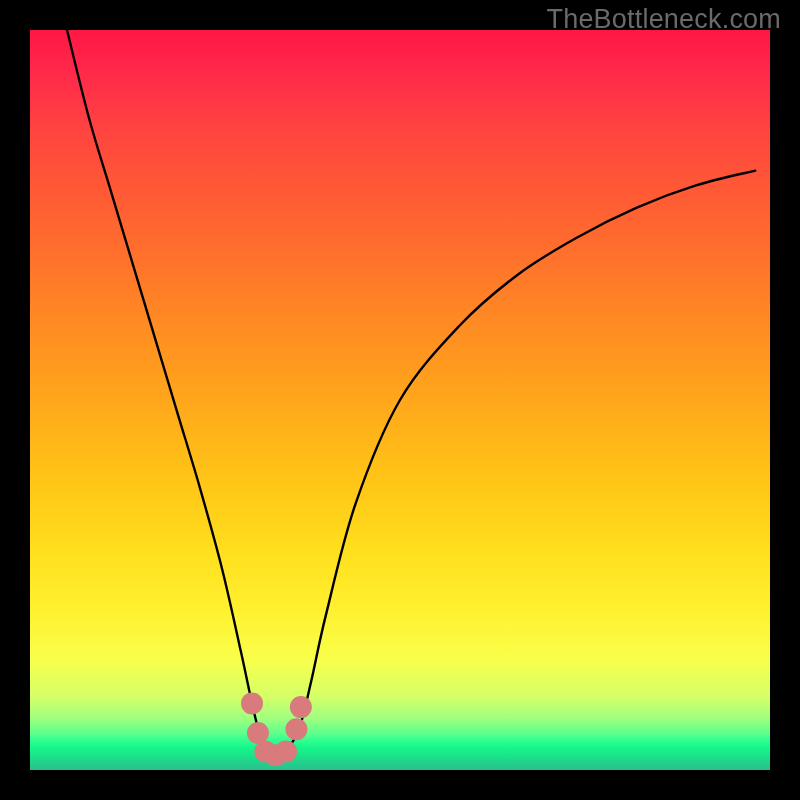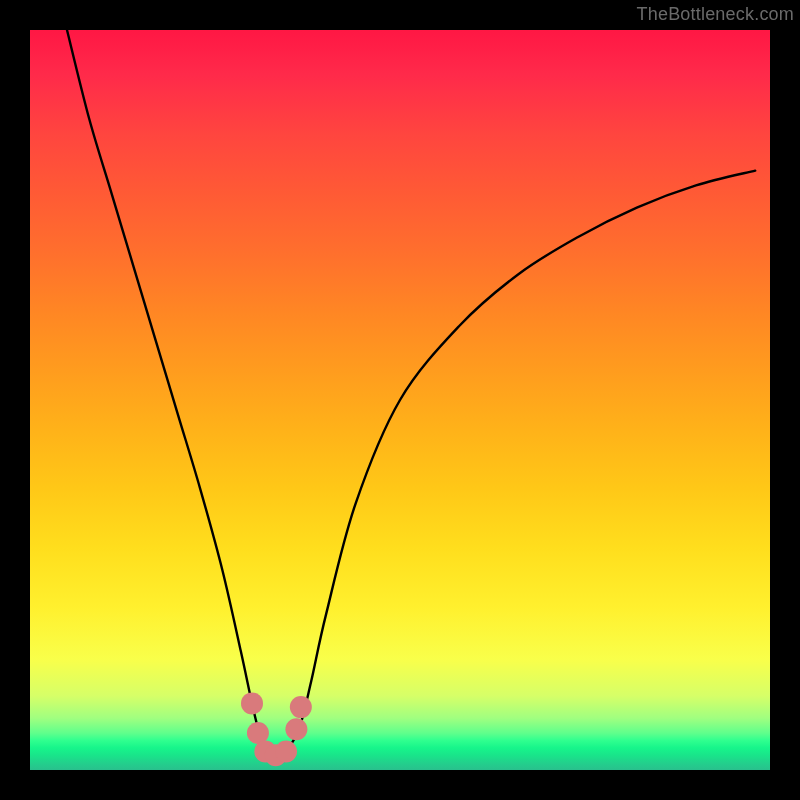--- a/index.html
+++ b/index.html
@@ -43,23 +43,23 @@
       #30ff8f 96%,
       #17f58b 97%,
       #19e58a 98%,
       #22d18c 99%,
       #29c08d 100%
     );
   }
   .watermark {
     position: absolute;
     top: 4px;
-    right: 6px;
+    right: 19px;
     color: #6a6a6a;
-    font-size: 18px;
+    font-size: 27px;
     font-weight: 500;
     letter-spacing: 0.2px;
     user-select: none;
   }
   svg.curve {
     position: absolute;
     left: 0; top: 0;
     width: 740px;
     height: 740px;
   }

